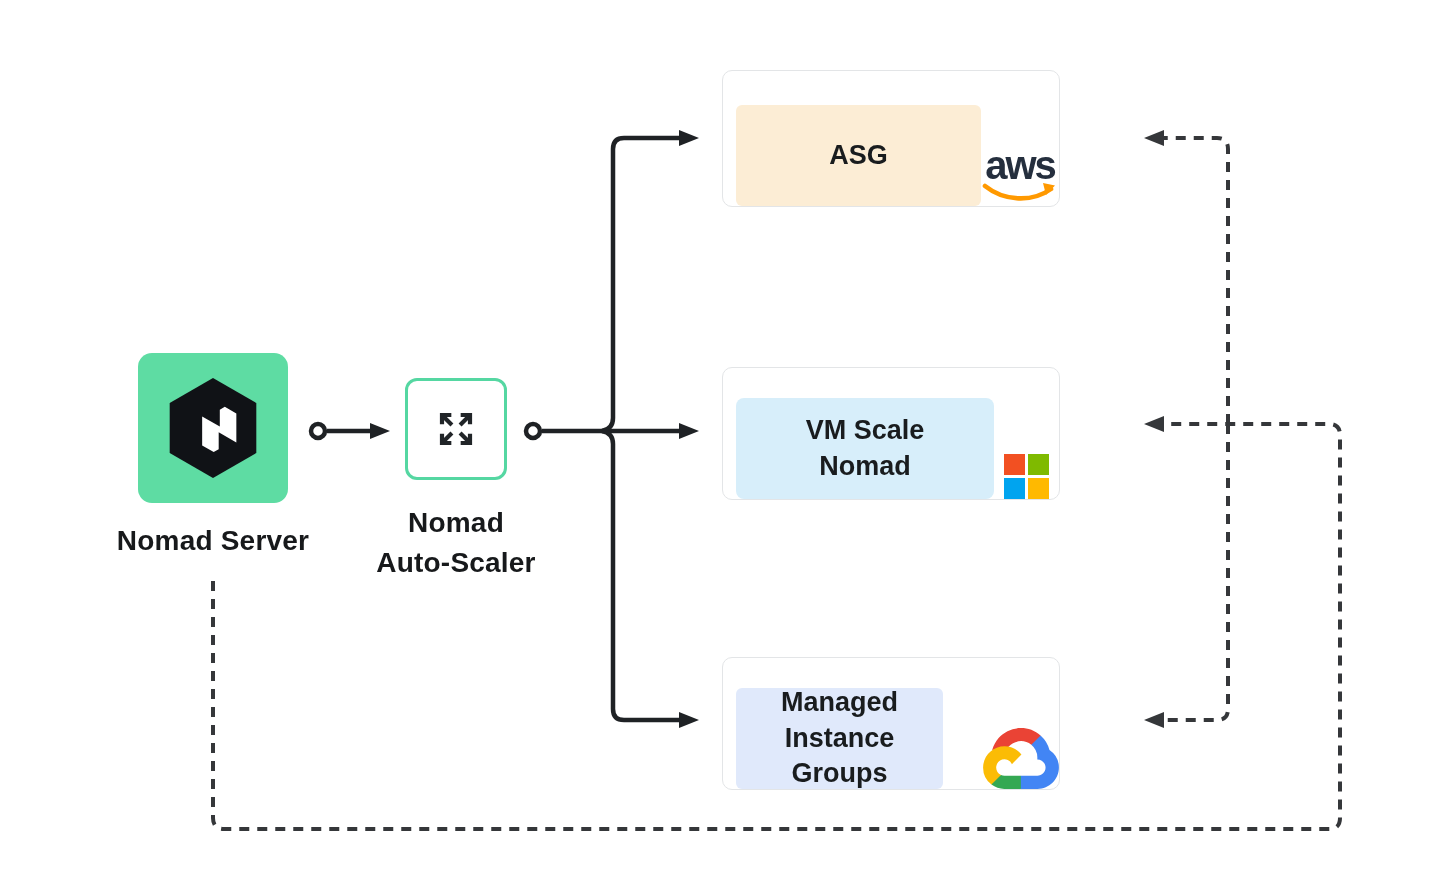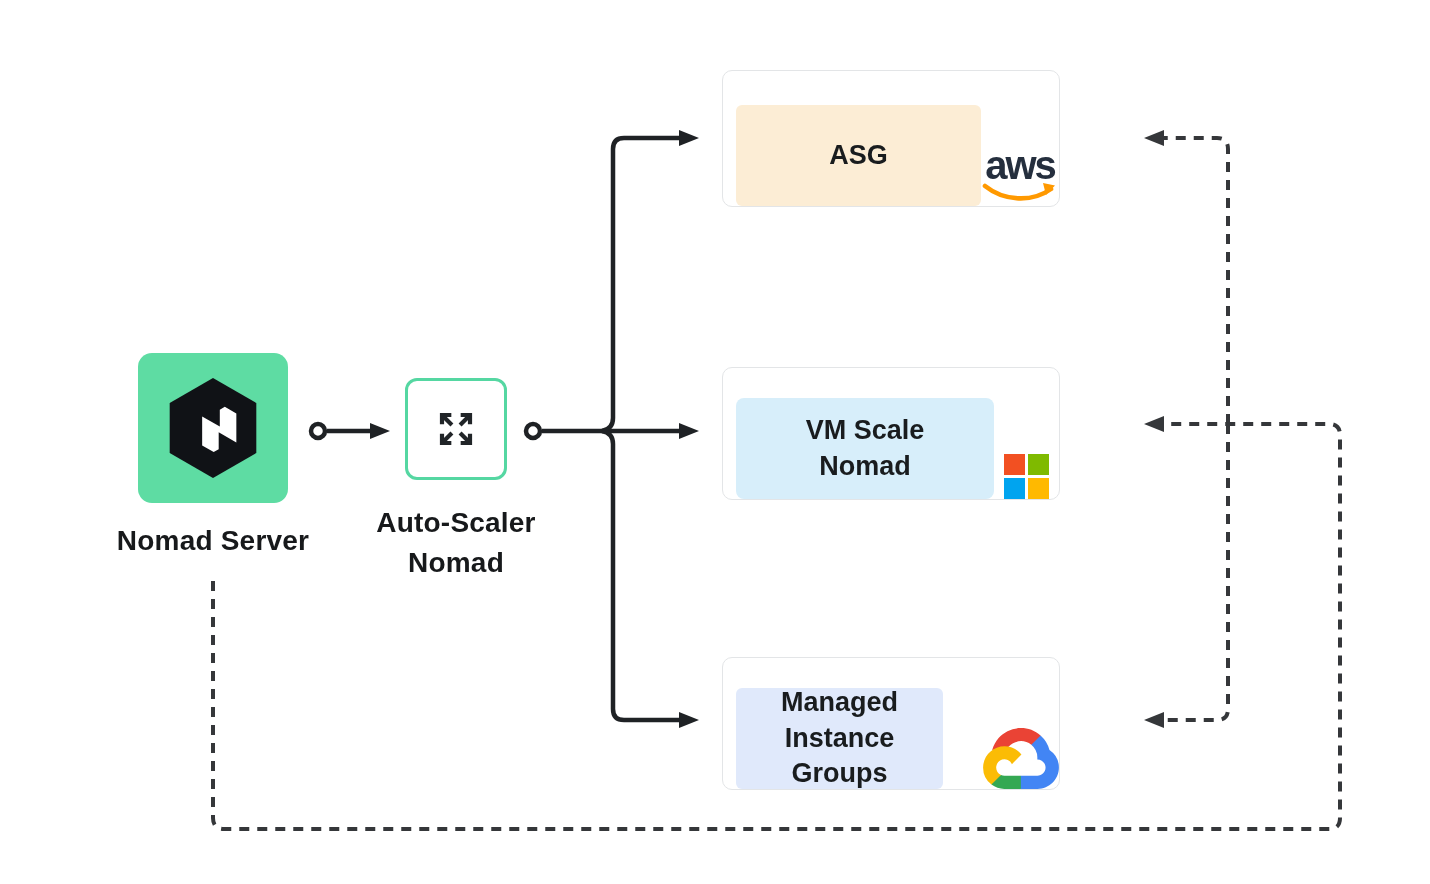--- a/index.html
+++ b/index.html
@@ -92,22 +92,22 @@
         <path d="M13 13 L20.5 20.5"></path>
       <path d="M28 12 H36 V20"></path>
         <path d="M35 13 L27.5 20.5"></path>
       <path d="M12 28 V36 H20"></path>
         <path d="M13 35 L20.5 27.5"></path>
       <path d="M36 28 V36 H28"></path>
         <path d="M35 35 L27.5 27.5"></path>
     </svg>
   </div>
   <div class="node-label" id="autoscaler-label">
+    <span class="label-line">Nomad</span>
     <span class="label-line">Auto-Scaler</span>
-    <span class="label-line">Nomad</span>
   </div>
 
   <div class="target-card" id="card-aws">
     <div class="label-rect" style="background: rgb(252, 237, 213);">
       <span class="label-line">ASG</span>
       <span class="label-line"></span>
     </div>
     <div class="logo-zone">
       <div class="aws-logo">
         <span class="aws-word">aws</span>

